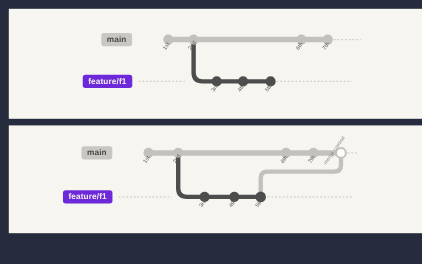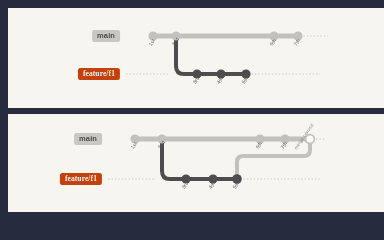--- a/index.html
+++ b/index.html
@@ -50,23 +50,22 @@
     border-radius: 2.5px;
     line-height: 1;
     white-space: nowrap;
     transform: translate(-100%, -50%);
   }
   .branch-label.main {
     background: #c9c7c2;
     color: #4a4a4a;
   }
   .branch-label.feature {
-    background: #c2410c;
+    background: #6d28d9;
     color: #f2f0eb;
-    font-family: Liberation Serif, serif;
   }
   .commit-label {
     position: absolute;
     font-size: 5px;
     color: #5a5a5a;
     white-space: nowrap;
     line-height: 1;
     transform-origin: left top;
     letter-spacing: 0.1px;
   }

